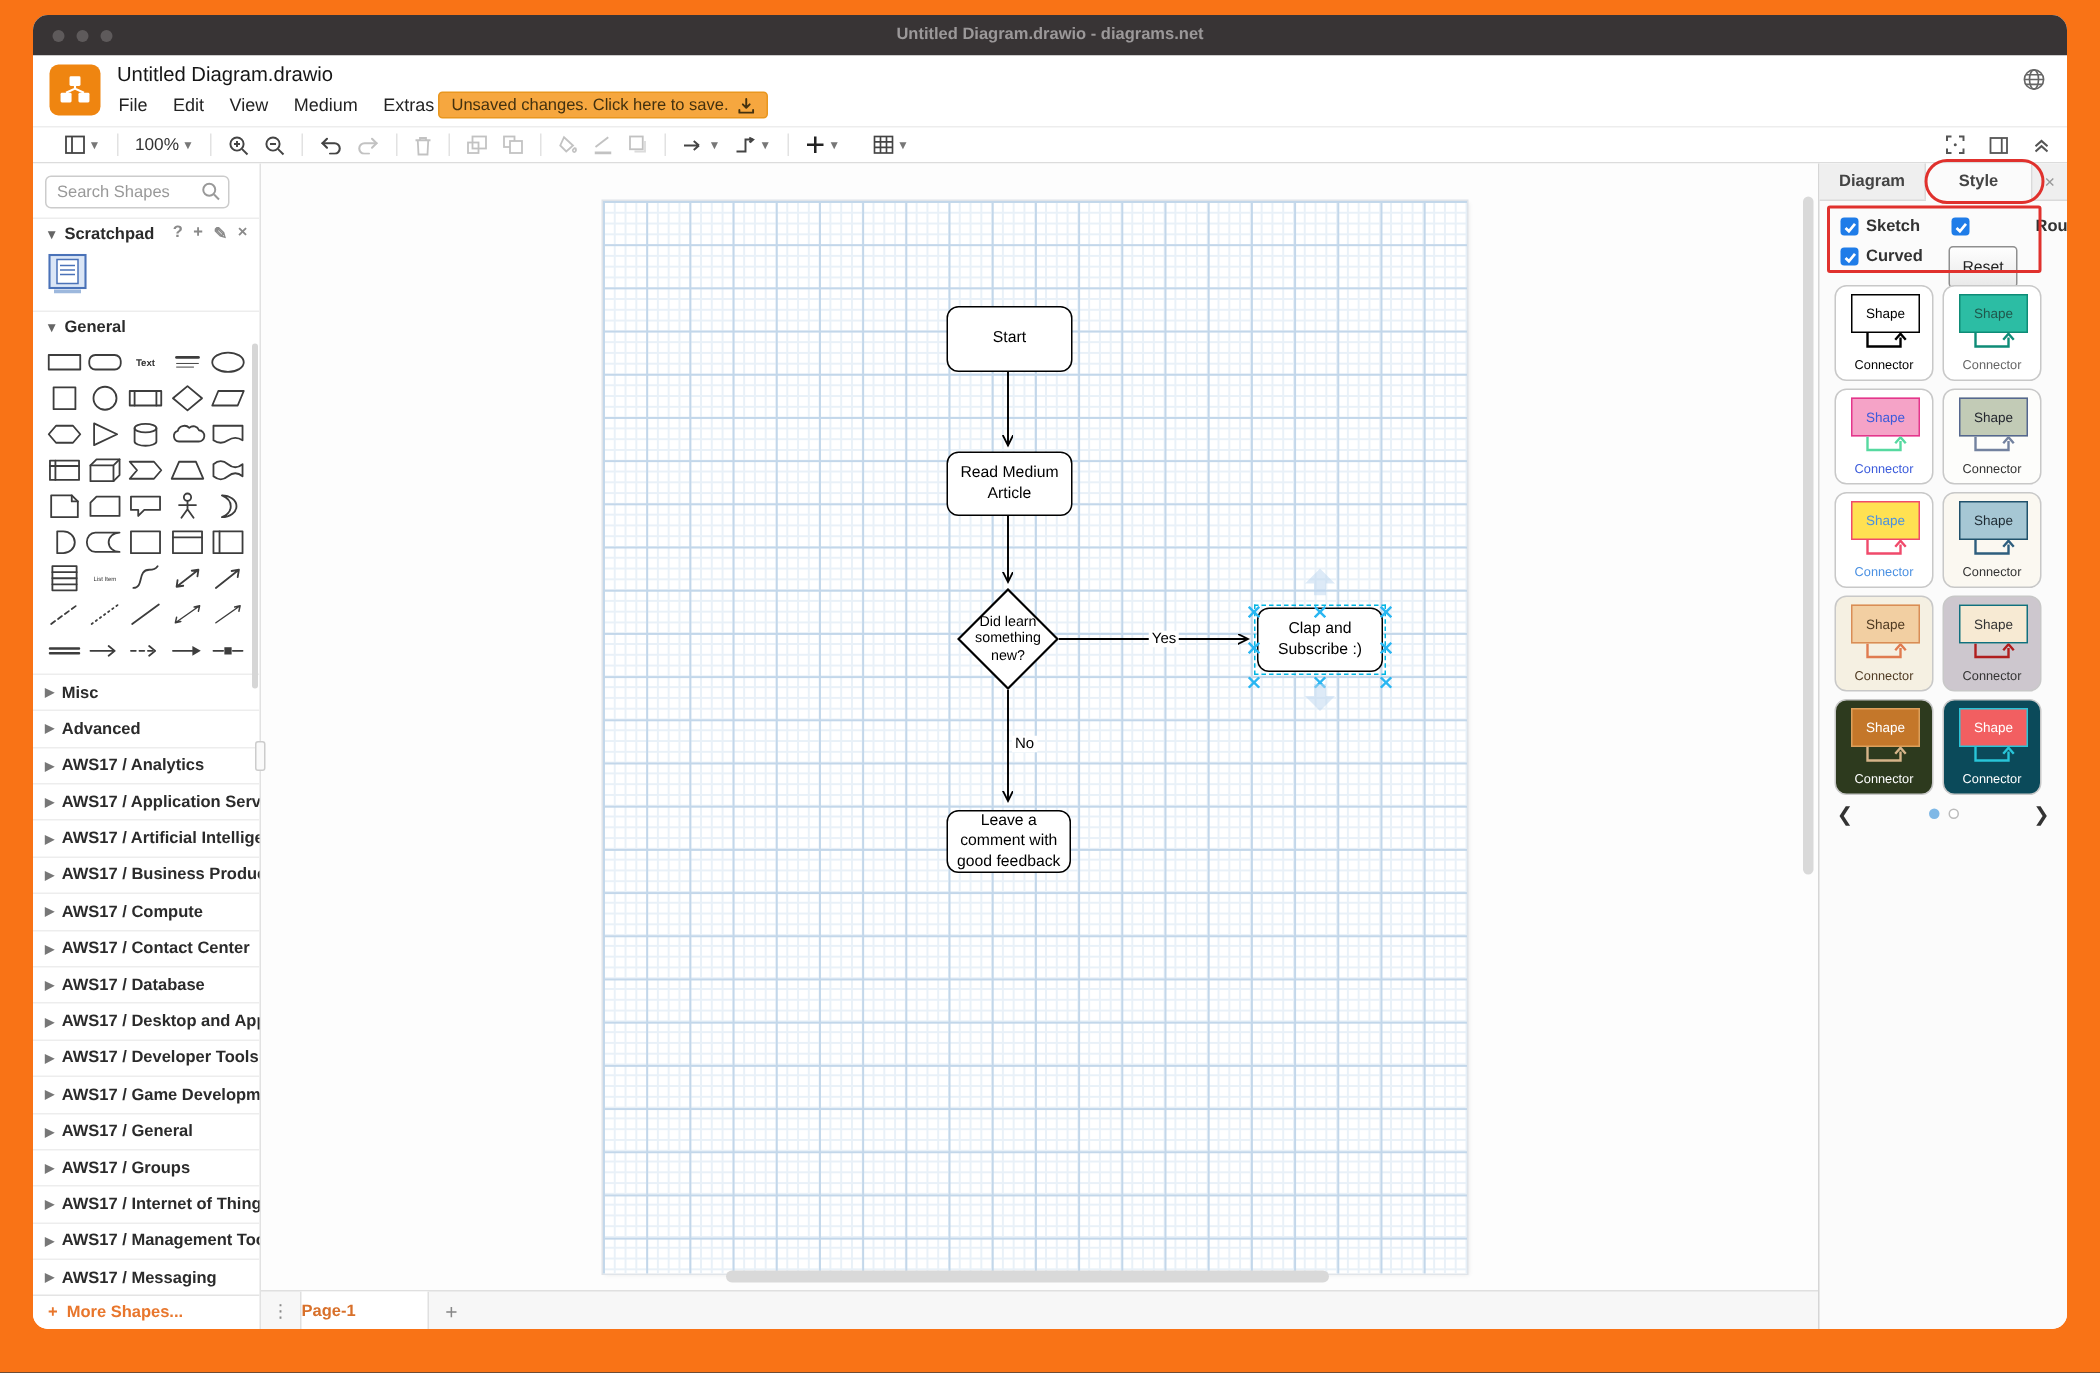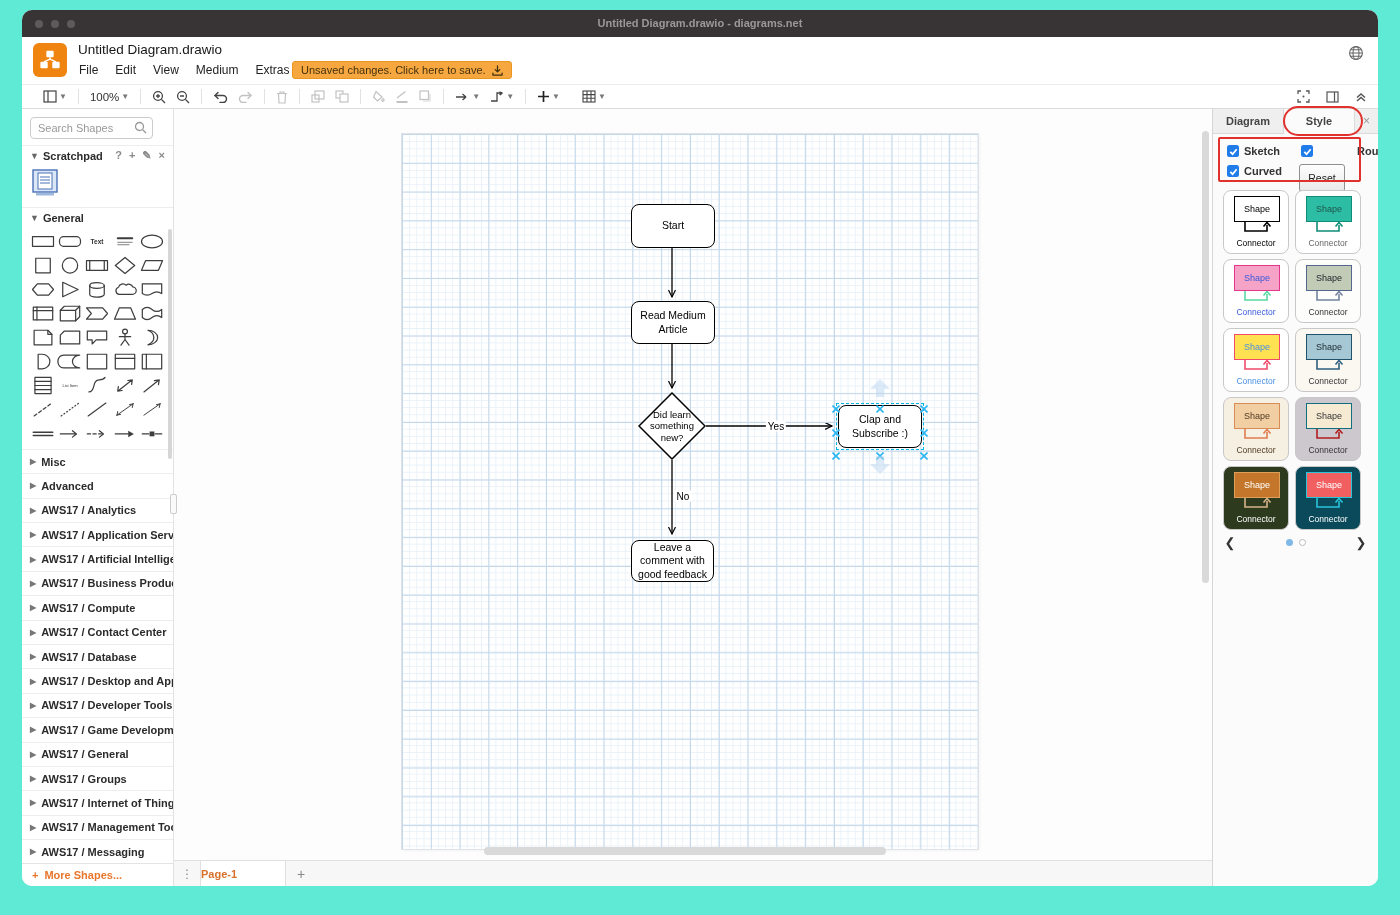--- a/index.html
+++ b/index.html
@@ -1,17 +1,17 @@
 <!DOCTYPE html>
 <html><head>
 <meta charset="utf-8">
 <style>
   * { margin:0; padding:0; box-sizing:border-box; }
   html,body { width:1400px; height:915px; background:#000; font-family:"Liberation Sans",sans-serif; overflow:hidden; }
-  .stage { position:relative; width:1400px; height:915px; background:#5eead4; }
+  .stage { position:relative; width:1400px; height:915px; background:#f97316; }
   .window { position:absolute; left:22px; top:10px; width:1356px; height:876px; border-radius:10px; overflow:hidden; background:#fff; display:flex; flex-direction:column; }
 
   
   .titlebar { height:27px; background:#383435; position:relative; flex:0 0 27px; }
   .traffic { position:absolute; left:13px; top:10px; display:flex; gap:8px; }
   .traffic span { width:8px; height:8px; border-radius:50%; background:#5e5a5b; display:block; }
   .tb-title { position:absolute; left:0; right:0; top:7px; text-align:center; font-size:11px; font-weight:bold; color:#9b9899; }
 
   
   .appheader { height:47px; flex:0 0 47px; background:#fff; position:relative; }

